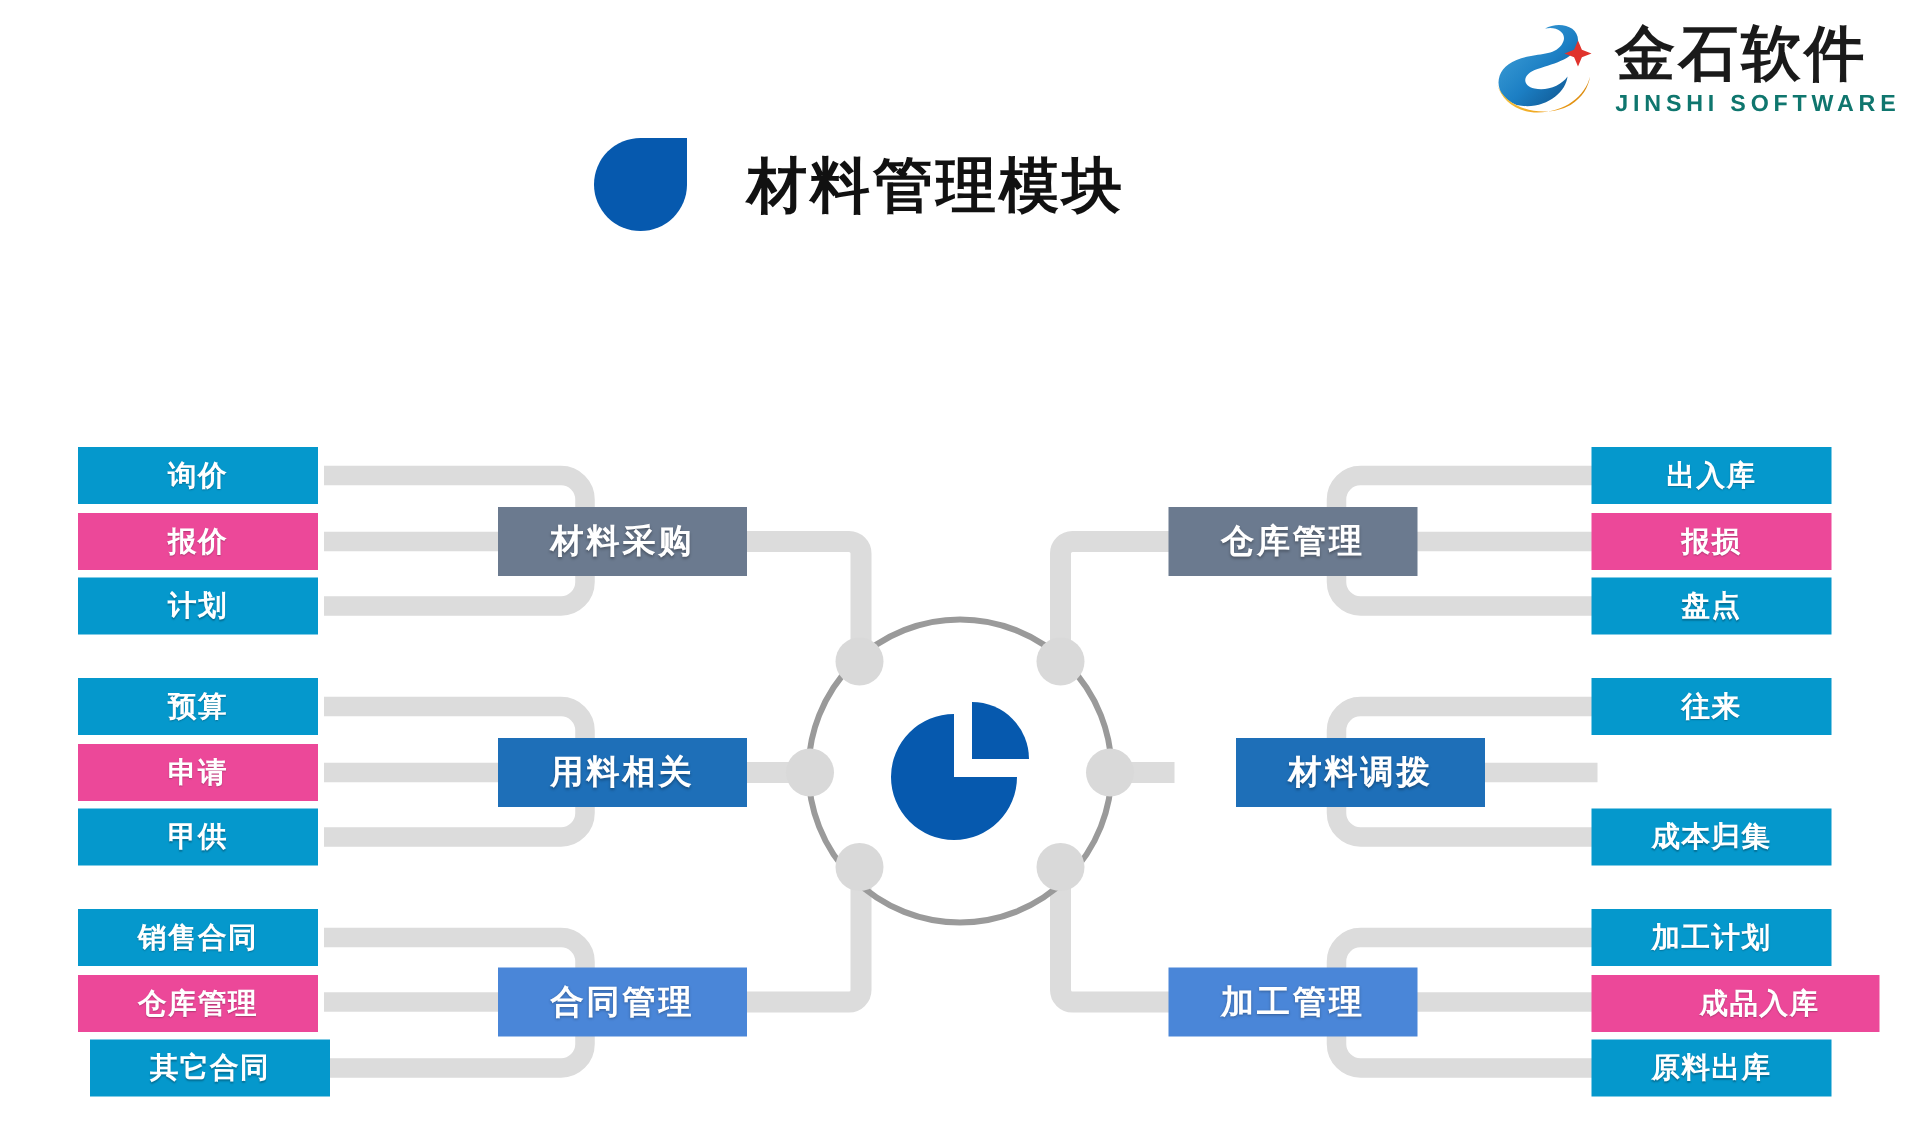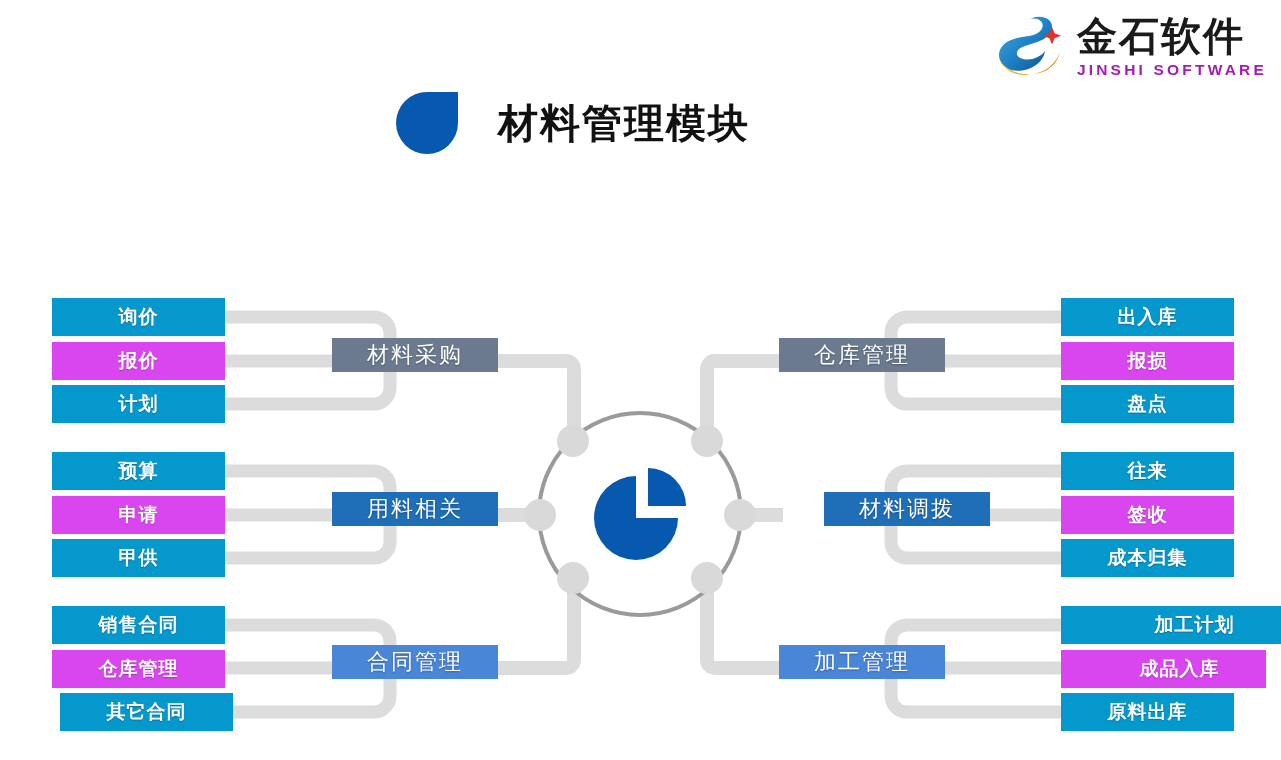--- a/index.html
+++ b/index.html
@@ -6,51 +6,51 @@
   body{
     width:1281px;height:760px;background:#ffffff;overflow:hidden;
     font-family:"Liberation Sans","DejaVu Sans",sans-serif;
     position:relative;
   }
   
   #logo{position:absolute;right:14px;top:8px;display:flex;align-items:center;gap:10px;}
   #logo .mark{width:78px;height:78px;position:relative;}
   #logo .wordmark{display:flex;flex-direction:column;align-items:flex-start;}
   #logo .cn{font-size:40px;font-weight:bold;color:#1a1a1a;letter-spacing:2px;line-height:1;}
-  #logo .en{font-size:15.5px;font-weight:bold;color:#a21caf;letter-spacing:3.2px;margin-top:6px;line-height:1;}
+  #logo .en{font-size:15.5px;font-weight:bold;color:#0f766e;letter-spacing:3.2px;margin-top:6px;line-height:1;}
 
   
   #title-row{position:absolute;left:396px;top:92px;display:flex;align-items:center;}
   #title-drop{
     width:62px;height:62px;background:#0659AE;
     border-radius:50% 0 50% 50%;
   }
   #title-text{
     margin-left:40px;font-size:40px;font-weight:bold;color:#111;letter-spacing:2px;
     font-family:Liberation Mono, monospace;
   }
 
   
   #stage{position:absolute;left:0;top:0;width:1281px;height:760px;}
   #wires{position:absolute;left:0;top:0;}
 
   .leaf{
-    position:absolute;width:173px;height:38px;
+    position:absolute;width:160px;height:38px;
     display:flex;align-items:center;justify-content:center;
     color:#fff;font-size:19px;font-weight:bold;letter-spacing:1px;
     font-family:"DejaVu Sans","Liberation Sans",sans-serif;
     text-shadow:0 1px 1px rgba(0,0,0,.25);
   }
   .leaf.light{background:#0598CC;}
-  .leaf.dark{background:#d946ef;}
+  .leaf.dark{background:#ec4899;}
 
   .cat{
-    position:absolute;width:166px;height:34px;
+    position:absolute;width:166px;height:46px;
     display:flex;align-items:center;justify-content:center;
-    color:#fff;font-size:22px;font-weight:normal;letter-spacing:2px;
+    color:#fff;font-size:22px;font-weight:bold;letter-spacing:2px;
     font-family:"DejaVu Sans","Liberation Sans",sans-serif;
     text-shadow:0 1px 2px rgba(0,0,0,.3);
   }
   .cat.gray{background:#6B7A8F;}
   .cat.blue{background:#1E6FB8;}
   .cat.lblue{background:#4A86D8;}
 </style>
 </head>
 <body>
 
@@ -143,22 +143,21 @@
   <div class="leaf dark" style="left:52px;top:650px;">仓库管理</div>
   <div class="leaf light" style="left:60px;top:693px;">其它合同</div>
   <div class="cat lblue" style="left:332px;top:645px;">合同管理</div>
 
   <div class="leaf light" style="left:1061px;top:298px;">出入库</div>
   <div class="leaf dark" style="left:1061px;top:342px;">报损</div>
   <div class="leaf light" style="left:1061px;top:385px;">盘点</div>
   <div class="cat gray" style="left:779px;top:338px;">仓库管理</div>
 
   <div class="leaf light" style="left:1061px;top:452px;">往来</div>
-  <div class="leaf dark" style="left:1061px;top:496px;">签收</div>
   <div class="leaf light" style="left:1061px;top:539px;">成本归集</div>
   <div class="cat blue" style="left:824px;top:492px;">材料调拨</div>
 
-  <div class="leaf light" style="left:1061px;top:606px;padding-left:47px;">加工计划</div>
+  <div class="leaf light" style="left:1061px;top:606px;">加工计划</div>
   <div class="leaf dark" style="left:1061px;top:650px;padding-left:32px;">成品入库</div>
   <div class="leaf light" style="left:1061px;top:693px;">原料出库</div>
   <div class="cat lblue" style="left:779px;top:645px;">加工管理</div>
 
 </div>
 
 </body></html>

